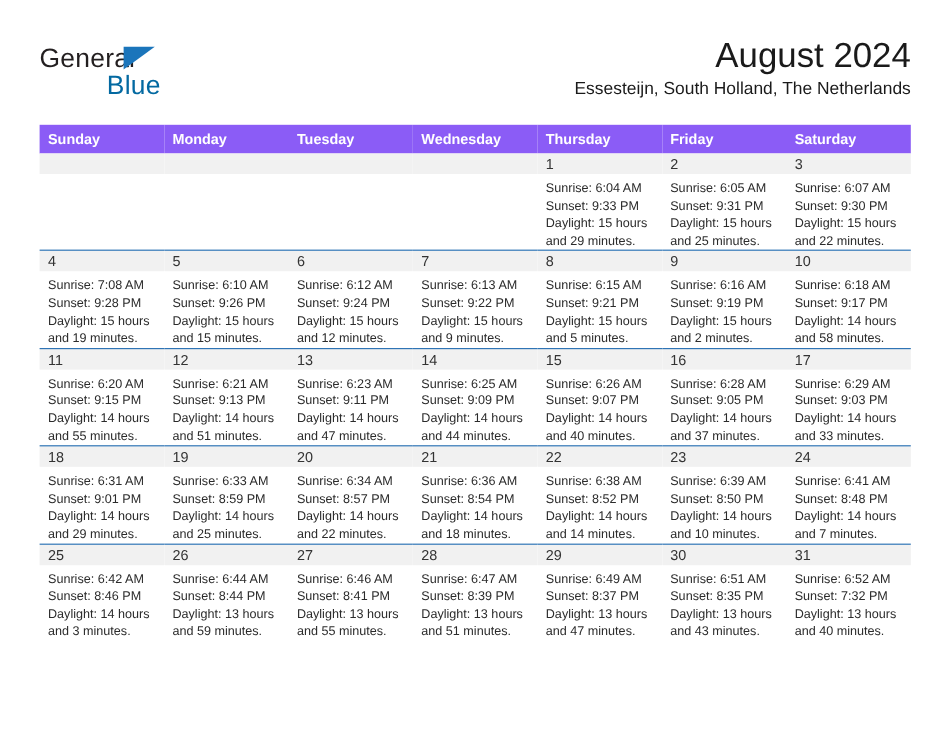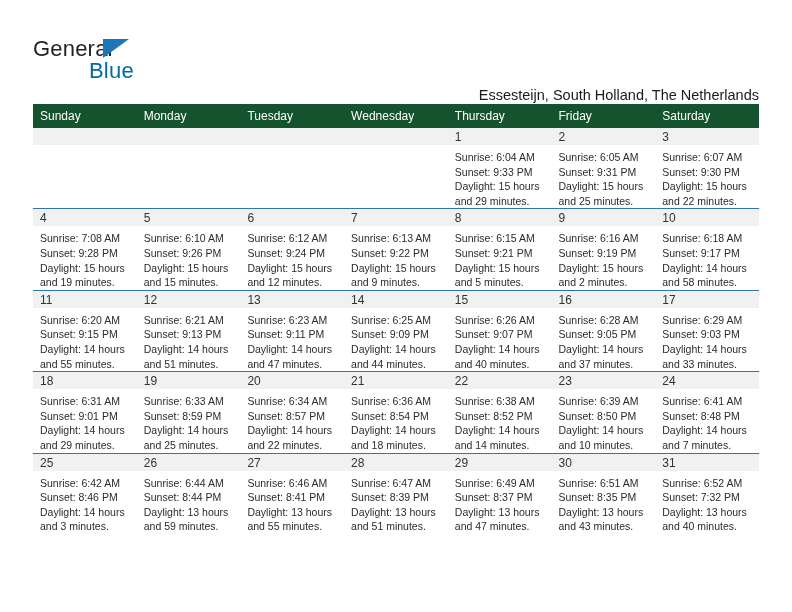--- a/index.html
+++ b/index.html
@@ -70,41 +70,41 @@
     top: 31px;
     font-size: 29px;
     color: #1a1a1a;
     text-align: right;
     white-space: nowrap;
     font-weight: normal;
   }
   .subtitle {
     position: absolute;
     right: 33px;
-    top: 87px;
+    top: 66px;
     font-size: 14.5px;
     color: #1a1a1a;
     text-align: center;
     white-space: nowrap;
   }
 
   
   .calendar {
     position: absolute;
     left: 33px;
     top: 104px;
     width: 726px;
     border-collapse: collapse;
     table-layout: fixed;
   }
   .calendar th {
-    background: #14532d;
+    background: #8b5cf6;
     color: #ffffff;
     font-size: 12px;
-    font-weight: normal;
+    font-weight: bold;
     text-align: left;
     padding: 5px 0 5px 7px;
     height: 13px;
     border: none;
   }
   .calendar td {
     width: 103.71px;
     height: 76px;
     vertical-align: top;
     padding: 0;
@@ -143,20 +143,21 @@
 <div class="page">
 
   <div class="header">
 
     <div class="logo">
       <span class="logo-general">General</span>
       <span class="logo-tri"></span>
       <span class="logo-blue">Blue</span>
     </div>
 
+    <div class="title">August 2024</div>
     <div class="subtitle">Essesteijn, South Holland, The Netherlands</div>
   </div>
 
   <table class="calendar">
     <thead>
       <tr>
         <th>Sunday</th>
         <th>Monday</th>
         <th>Tuesday</th>
         <th>Wednesday</th>

